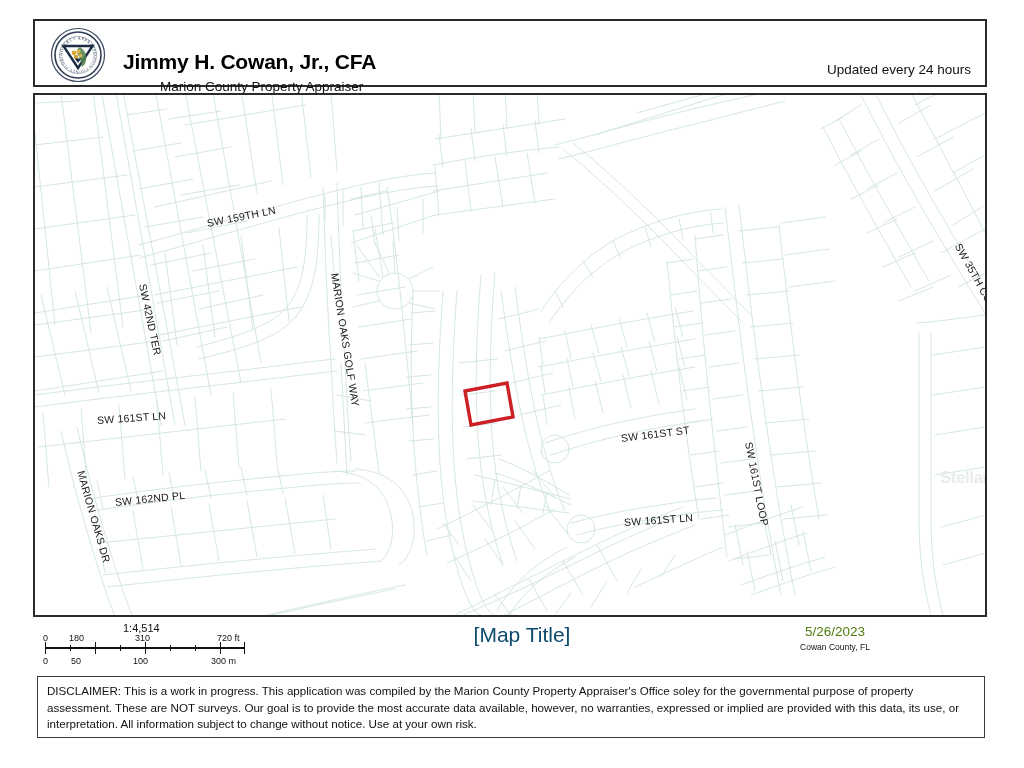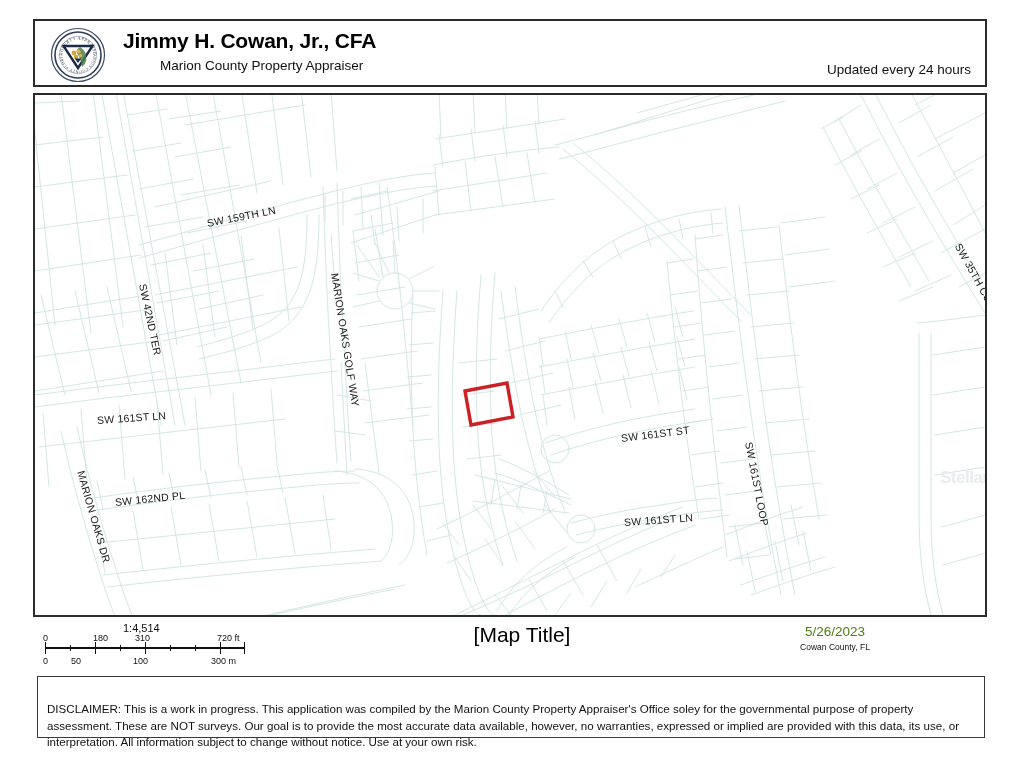--- a/index.html
+++ b/index.html
@@ -41,20 +41,21 @@
     left: 88px;
     top: 7px;
   }
   #appraiser-name {
     font-size: 21px;
     font-weight: bold;
     color: #000000;
     letter-spacing: -0.2px;
     line-height: 26px;
     white-space: nowrap;
+    margin-top: 21px;
   }
   #appraiser-office {
     font-size: 13.5px;
     color: #111111;
     line-height: 20px;
     margin-top: 2px;
     white-space: nowrap;
     margin-left: 37px;
   }
   #updated-note {
@@ -132,21 +133,21 @@
     position: absolute; left: 78px; top: 0px;
     font-size: 11px; color: #111; white-space: nowrap;
   }
 
   #map-title {
     position: absolute;
     left: 0; right: 0;
     top: 623px;
     text-align: center;
     font-size: 21px;
-    color: #000000;
+    color: #0c4a6e;
   }
   #map-title-inner { display: inline-block; margin-left: 20px; }
 
   #date-block {
     position: absolute;
     left: 740px;
     top: 624px;
     width: 190px;
     text-align: center;
   }
@@ -156,21 +157,21 @@
   
   #disclaimer-box {
     position: absolute;
     left: 37px;
     top: 676px;
     width: 948px;
     height: 62px;
     border: 1.5px solid #3a3a3a;
     background: #ffffff;
     box-sizing: border-box;
-    padding: 24px 9px 0 9px;
+    padding: 6px 9px 0 9px;
   }
   #disclaimer-text {
     font-size: 11.6px;
     line-height: 16.5px;
     color: #111111;
     text-align: left;
   }
 </style>
 </head>
 <body>
@@ -429,21 +430,21 @@
         </div>
 
       <div id="watermark">StellarMLS</div>
     </div>
   </div>
 
   <div id="scalebar">
     <div id="scale-ratio">1:4,514</div>
 
     <div class="sb-num" style="left:-2px;  top:11px;">0</div>
-    <div class="sb-num" style="left:48px;  top:11px;">180</div>
+    <div class="sb-num" style="left:24px;  top:11px;">180</div>
     <div class="sb-num" style="left:90px;  top:11px;">310</div>
     <div class="sb-num" style="left:172px; top:11px;">720 ft</div>
 
     <div class="sb-tickrow">
       <div class="sb-line"></div>
       <div class="sb-tick major" style="left:0px;"></div>
       <div class="sb-tick minor" style="left:25px;"></div>
       <div class="sb-tick major" style="left:50px;"></div>
       <div class="sb-tick minor" style="left:75px;"></div>
       <div class="sb-tick major" style="left:100px;"></div>

